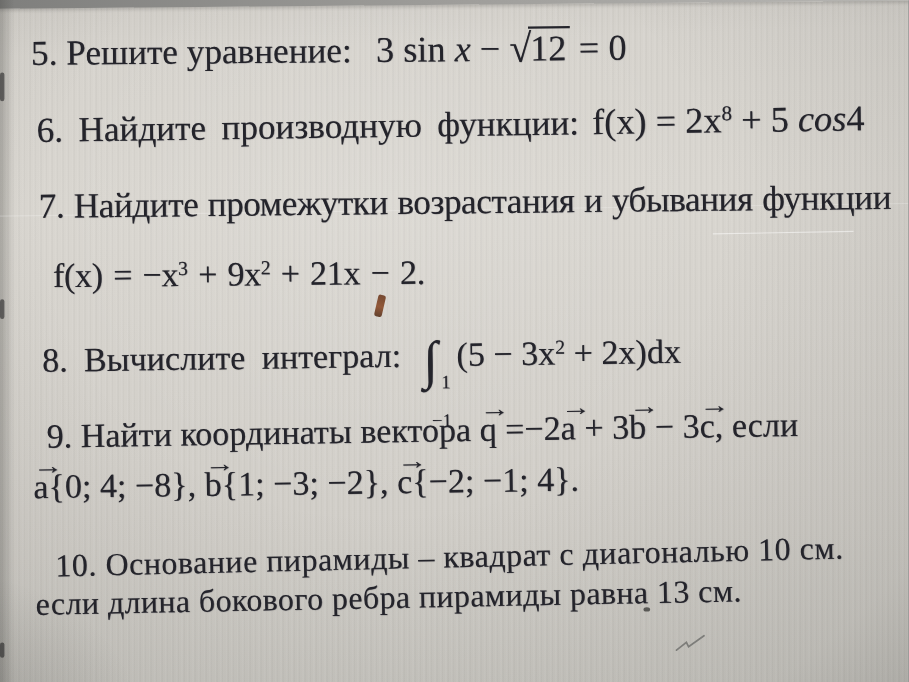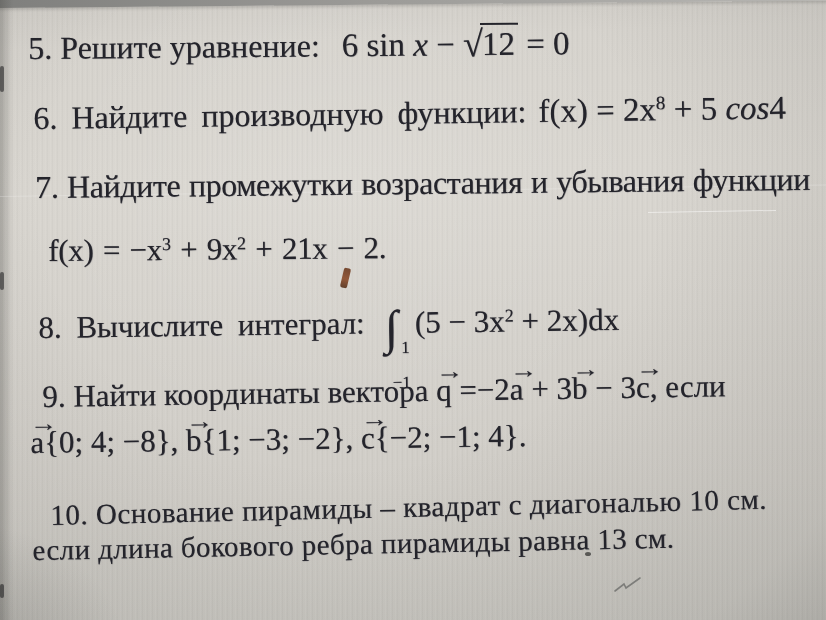--- a/index.html
+++ b/index.html
@@ -93,21 +93,21 @@
   <div class="corner-shade"></div>
   <div class="edge-dash d1"></div>
   <div class="edge-dash d2"></div>
   <div class="edge-dash d3"></div>
   <div class="scratch"></div>
   <div class="band-line"></div>
 
   <div class="content">
 
     <div class="line l5">
-      <span class="label">5. Решите уравнение:</span><span class="math"><span>6 sin </span><span class="it">x</span><span> − </span><span class="sqrt"><span class="sign">√</span><span class="arg">12</span></span><span> = 0</span></span>
+      <span class="label">5. Решите уравнение:</span><span class="math"><span>3 sin </span><span class="it">x</span><span> − </span><span class="sqrt"><span class="sign">√</span><span class="arg">12</span></span><span> = 0</span></span>
     </div>
 
     <div class="line l6">
       <span class="label">6. Найдите производную функции:</span><span class="math"><span>f(x) = 2x</span><span class="sp">8</span><span> + 5 </span><span class="it">cos</span><span>4</span></span>
     </div>
 
     <div class="line l7">
       <span class="label">7. Найдите промежутки возрастания и убывания функции</span>
     </div>
 

